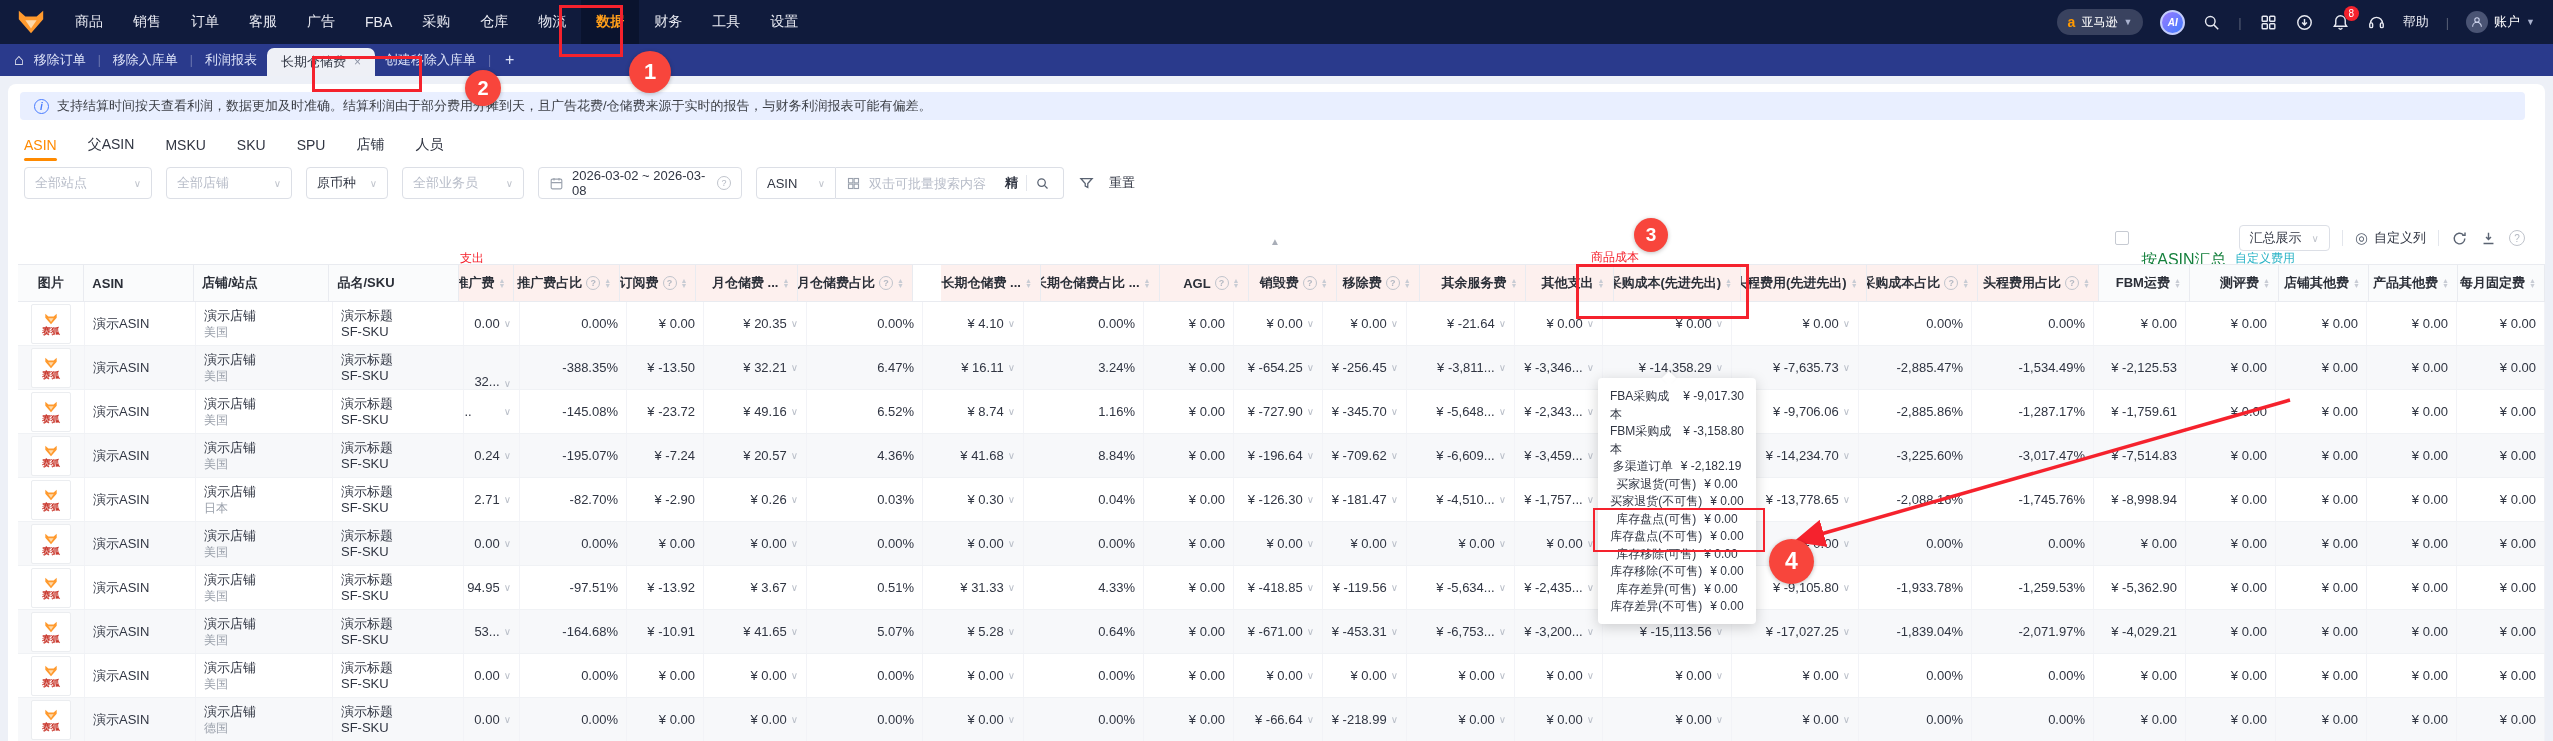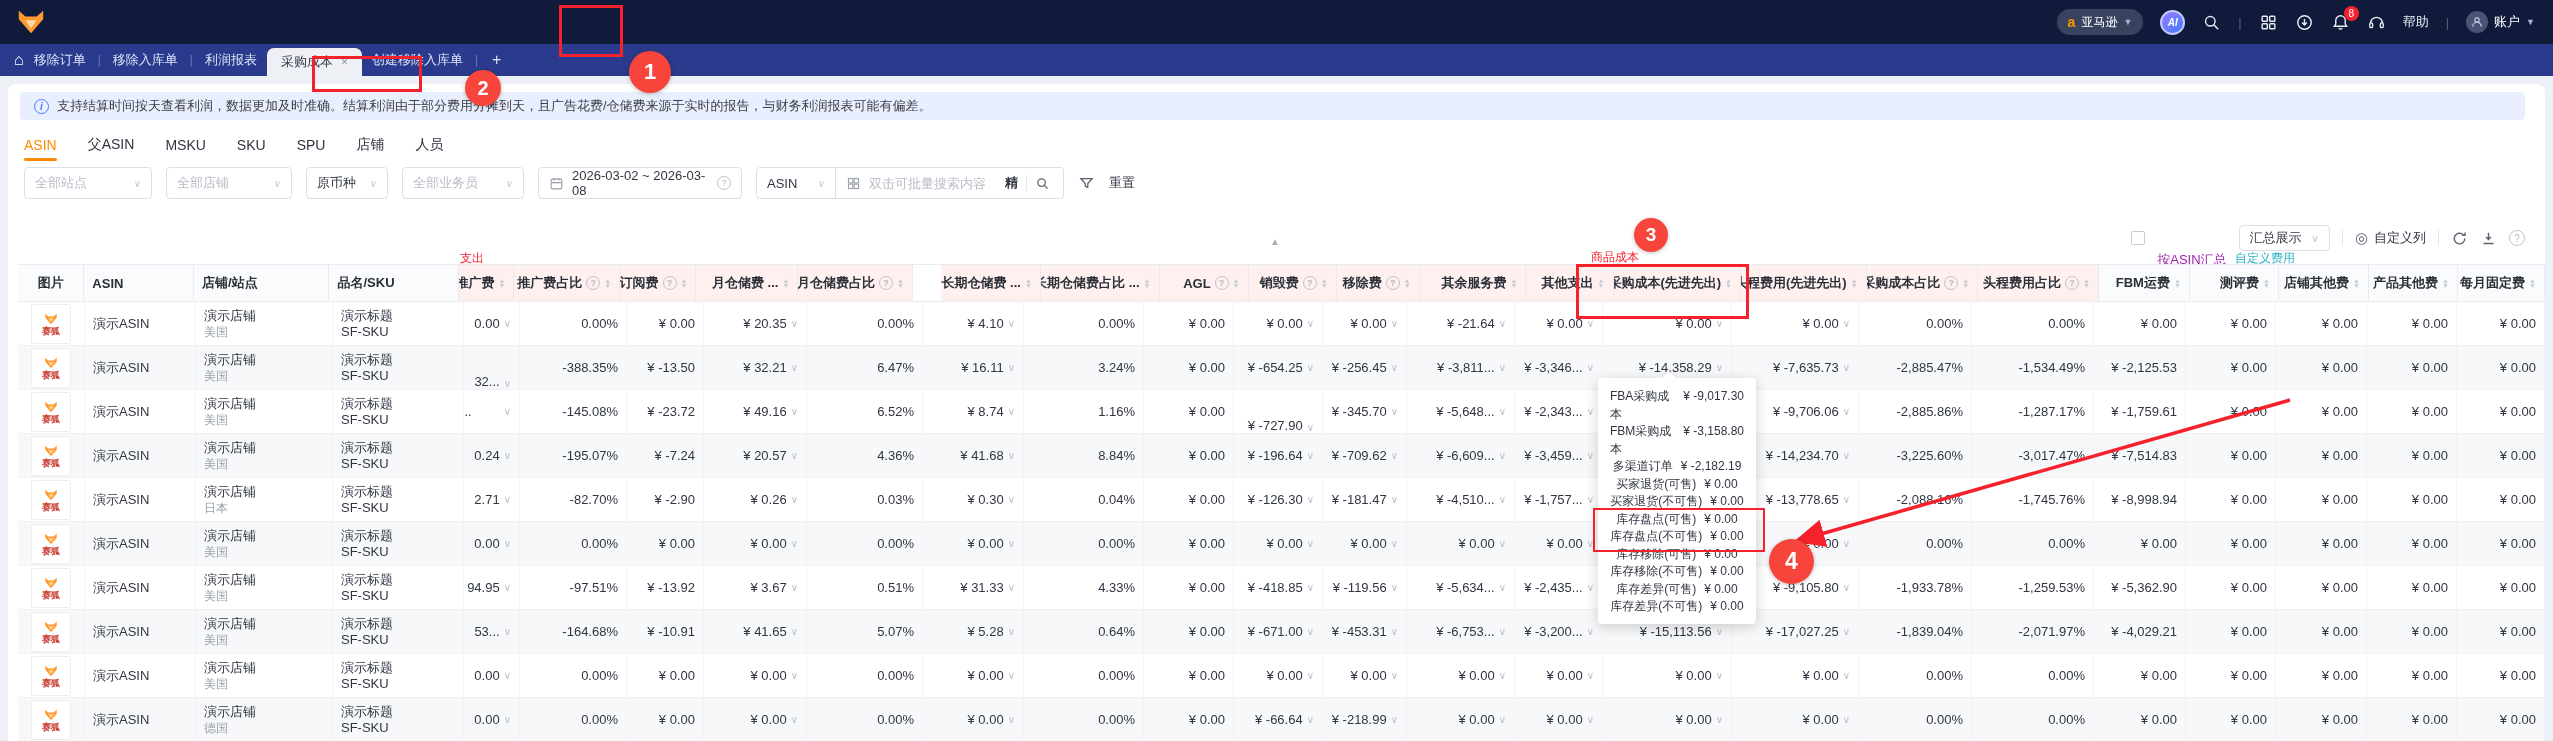--- a/index.html
+++ b/index.html
@@ -60,21 +60,21 @@
   .exact { font-weight:bold; color:#303542; font-size:13px; }
   .vline { width:1px; height:16px; background:#e3e6ec; }
   .tool-ico { width:17px; height:17px; color:#5a6372; cursor:pointer; }
   .tool-ico svg { width:100%; height:100%; display:block; }
   .reset { font-size:13px; color:#303542; cursor:pointer; }
 
   
   .collapse-caret { position:absolute; left:1262px; top:152px; font-size:10px; color:#a9aeb8; cursor:pointer; }
   .toolbar { position:absolute; right:20px; top:140px; height:28px; display:flex; align-items:center; gap:12px; }
   .cbox { width:14px; height:14px; border:1px solid #c6cad2; border-radius:2px; background:#fff; cursor:pointer; flex:none; }
-  .tb-label { font-size:13px; color:#a21caf;margin-top:44px; }
+  .tb-label { font-size:16px; color:#15803d;margin-top:44px; }
   .mini-select { height:26px; border:1px solid #dcdfe6; border-radius:4px; display:flex; align-items:center; gap:10px; padding:0 10px; font-size:13px; color:#303542; cursor:pointer; }
   .tb-group { display:flex; align-items:center; gap:6px; cursor:pointer; color:#303542; font-size:13px; }
   .fee-link { position:absolute; right:250px; top:166px; font-size:12px; color:#2ab3c6; cursor:pointer; }
 
   
   .table-wrap { position:absolute; left:10px; top:180px; width:2527px; }
   .thead { display:flex; height:38px; border-top:1px solid #e9ebf0; border-bottom:1px solid #e9ebf0; }
   .hcell { display:flex; align-items:center; font-size:13px; font-weight:bold; color:#2b2f38; border-right:1px solid #e9ebf0; padding:0 8px; background:#fafbfc; overflow:hidden; white-space:nowrap; gap:4px; cursor:pointer; }
   .hcell.pink { background:#fdf0ee; }
   .hcell.r { justify-content:flex-end; }
@@ -106,20 +106,35 @@
   .arrow-svg { position:absolute; left:0; top:0; z-index:58; pointer-events:none; }
 </style>
 </head>
 <body>
 
 <div class="navbar">
   <svg class="nav-logo" viewBox="0 0 32 32">
       <path fill="#ff9a2e" d="M3 4l7 6h12l7-6v9L16 28 3 13z"></path>
       <path fill="#ffd9a8" d="M10 14h12l-6 9z"></path>
     </svg>
+  <div class="nav-menu">
+      <div class="nav-item">商品</div>
+      <div class="nav-item">销售</div>
+      <div class="nav-item">订单</div>
+      <div class="nav-item">客服</div>
+      <div class="nav-item">广告</div>
+      <div class="nav-item">FBA</div>
+      <div class="nav-item">采购</div>
+      <div class="nav-item">仓库</div>
+      <div class="nav-item">物流</div>
+      <div class="nav-item active">数据</div>
+      <div class="nav-item">财务</div>
+      <div class="nav-item">工具</div>
+      <div class="nav-item">设置</div>
+    </div>
   <div class="nav-right">
     <div class="mk-pill">
       <span class="mk-a">a</span>
       <span>亚马逊</span>
       <span class="caret-dn">▼</span>
     </div>
     <div class="ai-badge">AI</div>
     <span class="nav-ico">
         <svg viewBox="0 0 24 24" fill="none" stroke="currentColor" stroke-width="1.8">
           <circle cx="10.5" cy="10.5" r="6"></circle>
@@ -172,21 +187,21 @@
 
 <div class="tabbar">
   <div class="tabbar-inner">
     <span class="home-ico">⌂</span>
   <span class="tb-item">移除订单</span>
       <span class="tb-sep">|</span>
       <span class="tb-item">移除入库单</span>
       <span class="tb-sep">|</span>
       <span class="tb-item">利润报表</span>
       <div class="tb-active">
-        <span>采购成本</span>
+        <span>长期仓储费</span>
         <span class="tb-close">×</span>
       </div>
       <span class="tb-item">创建移除入库单</span>
       <span class="tb-sep">|</span>
       <span class="tb-plus">+</span>
     </div>
 </div>
 
 <div class="card">
   <div class="banner">
@@ -709,21 +724,21 @@
           <div class="tcell r" style="width: 101px;">
             <span>¥ 8.74</span>
             <span class="vc">∨</span>
           </div>
           <div class="tcell r" style="width: 120px;">
             <span>1.16%</span>
           </div>
           <div class="tcell r" style="width: 90px;">
             <span>¥ 0.00</span>
           </div>
-          <div class="tcell r" style="width: 89px; align-items: flex-end;">
+          <div class="tcell r" style="width: 89px;">
             <span>¥ -727.90</span>
             <span class="vc">∨</span>
           </div>
           <div class="tcell r" style="width: 84px;">
             <span>¥ -345.70</span>
             <span class="vc">∨</span>
           </div>
           <div class="tcell r" style="width: 108px;">
             <span>¥ -5,648...</span>
             <span class="vc">∨</span>

